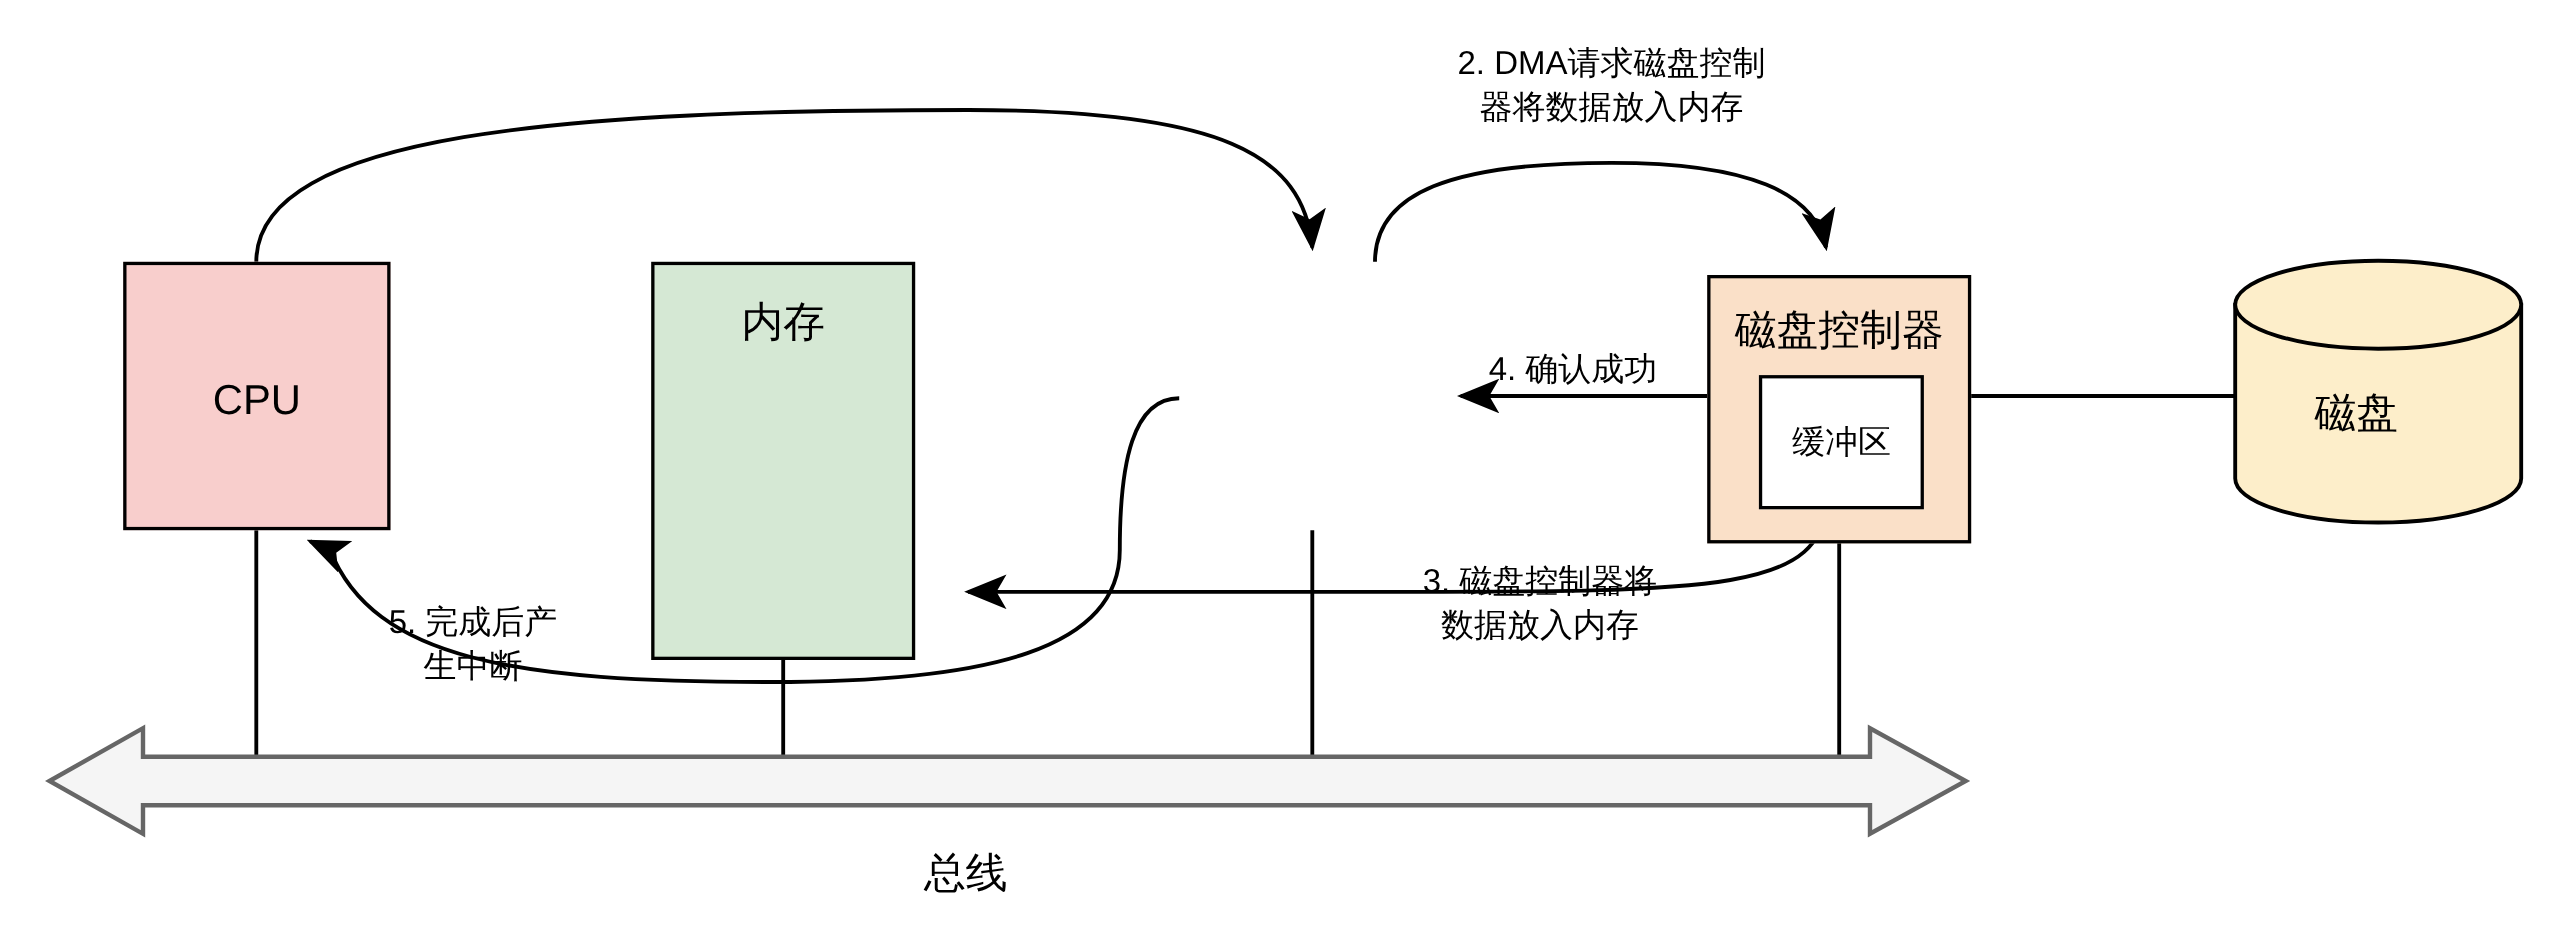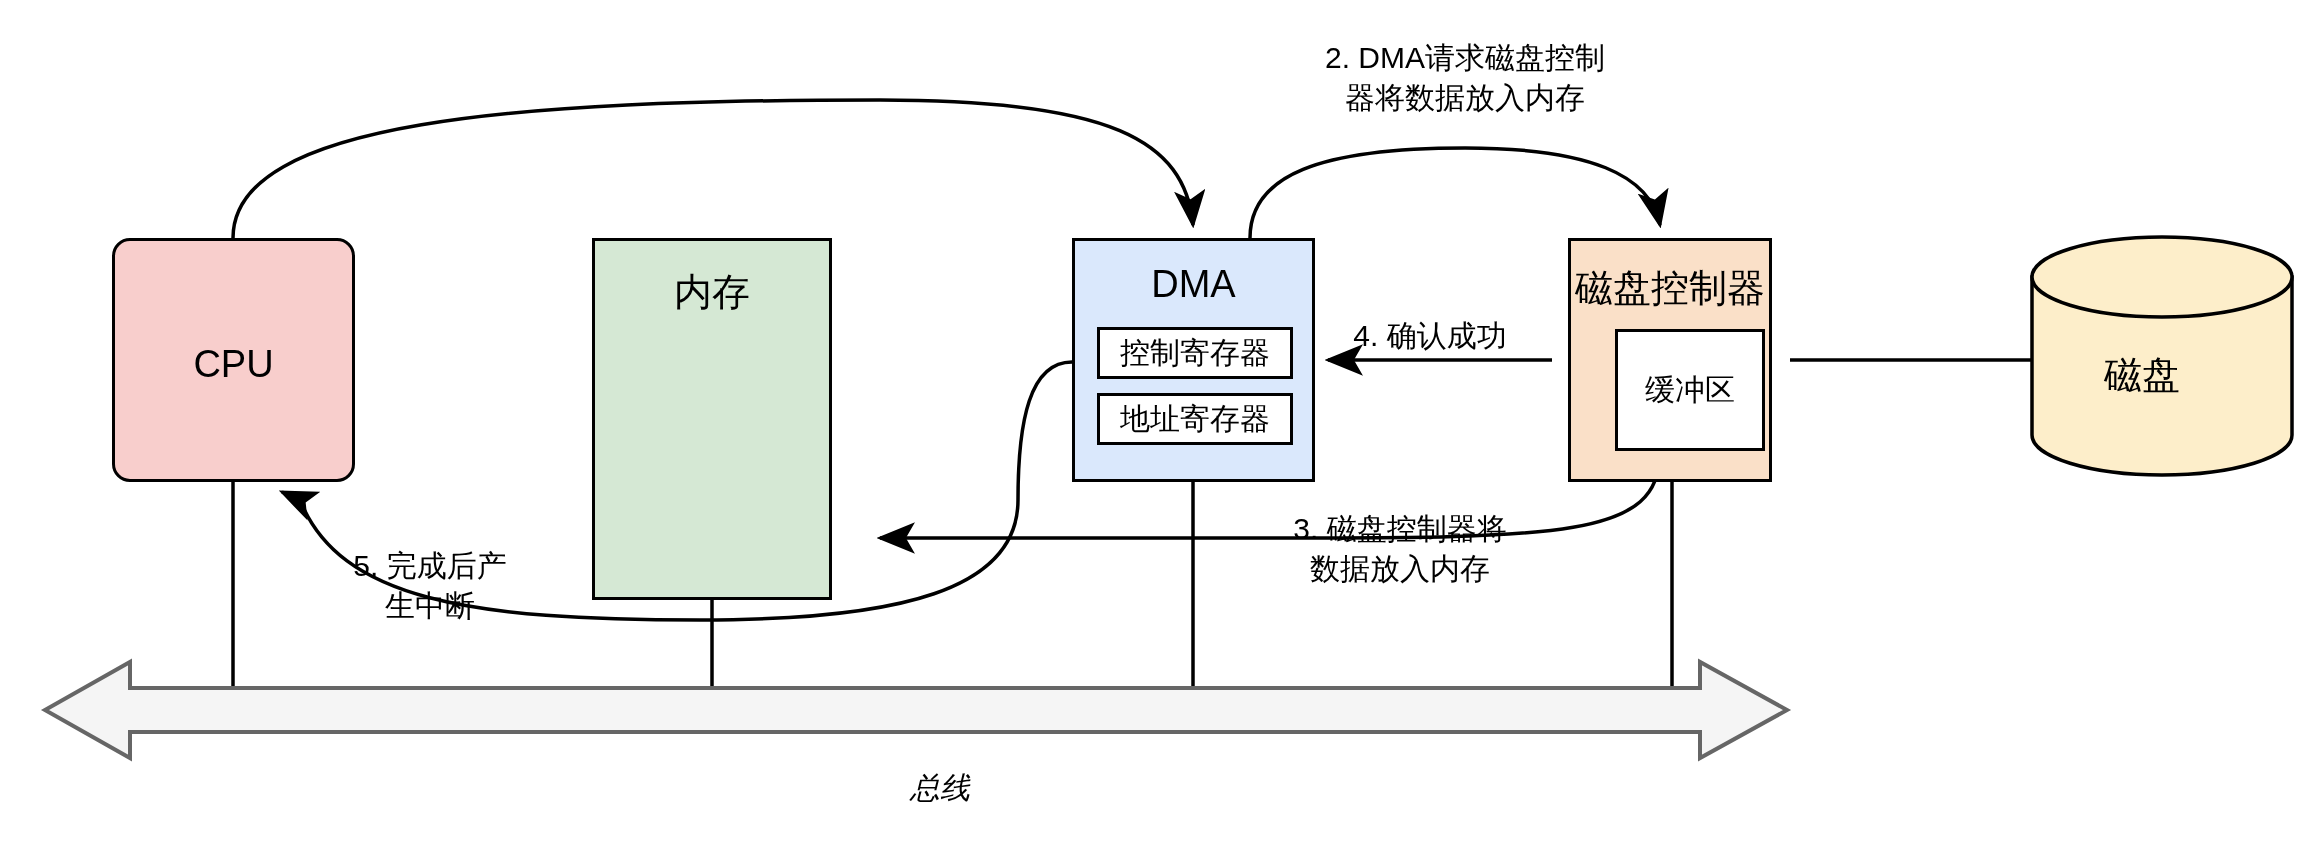--- a/index.html
+++ b/index.html
@@ -57,24 +57,22 @@
   .edge-label {
     position: absolute;
     text-align: center;
     font-size: 30px;
     line-height: 40px;
     color: #000000;
     white-space: pre-line;
   }
   .bus-label {
     position: absolute;
-    text-align: center;
-    font-size: 30px;
+    font-size: 38px;
     color: #000000;
-    font-style: italic;
   }
   .center-label {
     display: flex;
     align-items: center;
     justify-content: center;
   }
 </style>
 </head>
 <body>
 
@@ -105,39 +103,30 @@
 
     <path d="M1660,452 C1660,540 1560,538 1230,538 L880,538" fill="none" stroke="#000000" stroke-width="3.5" marker-end="url(#arrowhead)"></path>
 
     <line x1="1552" y1="360" x2="1328" y2="360" stroke="#000000" stroke-width="3.5" marker-end="url(#arrowhead)"></line>
 
     <path d="M1072,362 C1030,362 1018,420 1018,500 C1018,590 900,620 700,620 C470,620 340,600 300,500 L282,492" fill="none" stroke="#000000" stroke-width="3.5" marker-end="url(#arrowhead)"></path>
 
     <path d="M45,710 L130,662 L130,688 L1700,688 L1700,662 L1787,710 L1700,758 L1700,732 L130,732 L130,758 Z" fill="#f5f5f5" stroke="#666666" stroke-width="4" stroke-linejoin="miter"></path>
   </svg>
 
-  <div class="node-box cpu-box center-label" style="left:112px; top:238px; width:243px; height:244px;border-radius:18px;">
+  <div class="node-box cpu-box center-label" style="left:112px; top:238px; width:243px; height:244px;">
     <span class="node-title" style="top:102px;">CPU</span>
   </div>
 
   <div class="node-box mem-box" style="left:592px; top:238px; width:240px; height:362px;">
     <span class="node-title" style="top:26px;">内存</span>
   </div>
 
-  <div class="node-box dma-box" style="left:1072px; top:238px; width:243px; height:244px;">
-    <span class="node-title" style="top:22px;">DMA</span>
-    <div class="reg-box" style="left:22px; top:86px; width:196px; height:52px;">
-      <span>控制寄存器</span>
-    </div>
-    <div class="reg-box" style="left:22px; top:152px; width:196px; height:52px;">
-      <span>地址寄存器</span>
-    </div>
-  </div>
 
-  <div class="node-box ctrl-box" style="left:1552px; top:238px; width:204px; height:244px;margin-left:16px;">
+  <div class="node-box ctrl-box" style="left:1552px; top:250px; width:240px; height:244px;">
     <span class="node-title" style="top:22px;">磁盘控制器</span>
     <div class="reg-box" style="left:44px; top:88px; width:150px; height:122px;">
       <span>缓冲区</span>
     </div>
   </div>
 
   <div class="node-title" style="position:absolute; left:2032px; top:350px; width:220px;">磁盘</div>
 
 
   <div class="edge-label" style="left:1255px; top:38px; width:420px;">2. DMA请求磁盘控制

